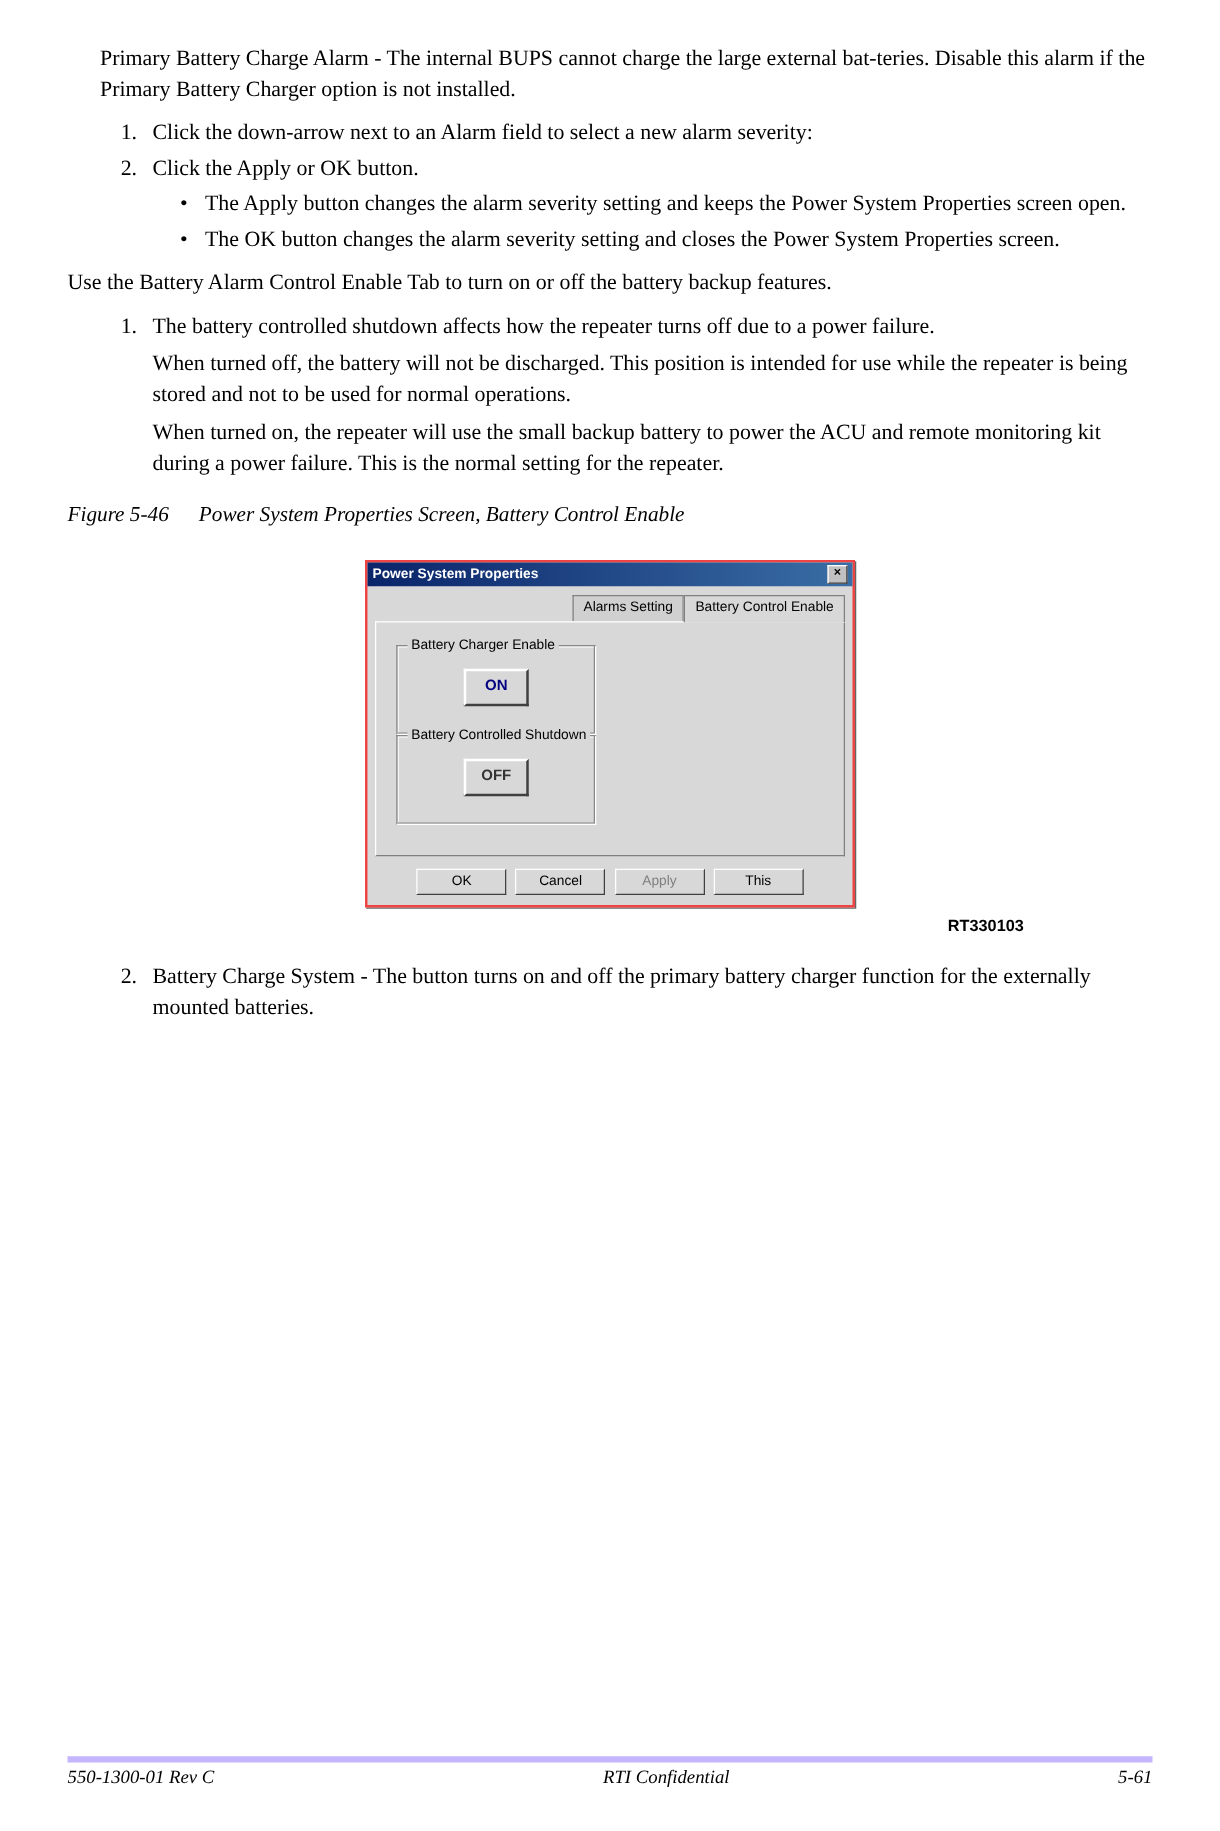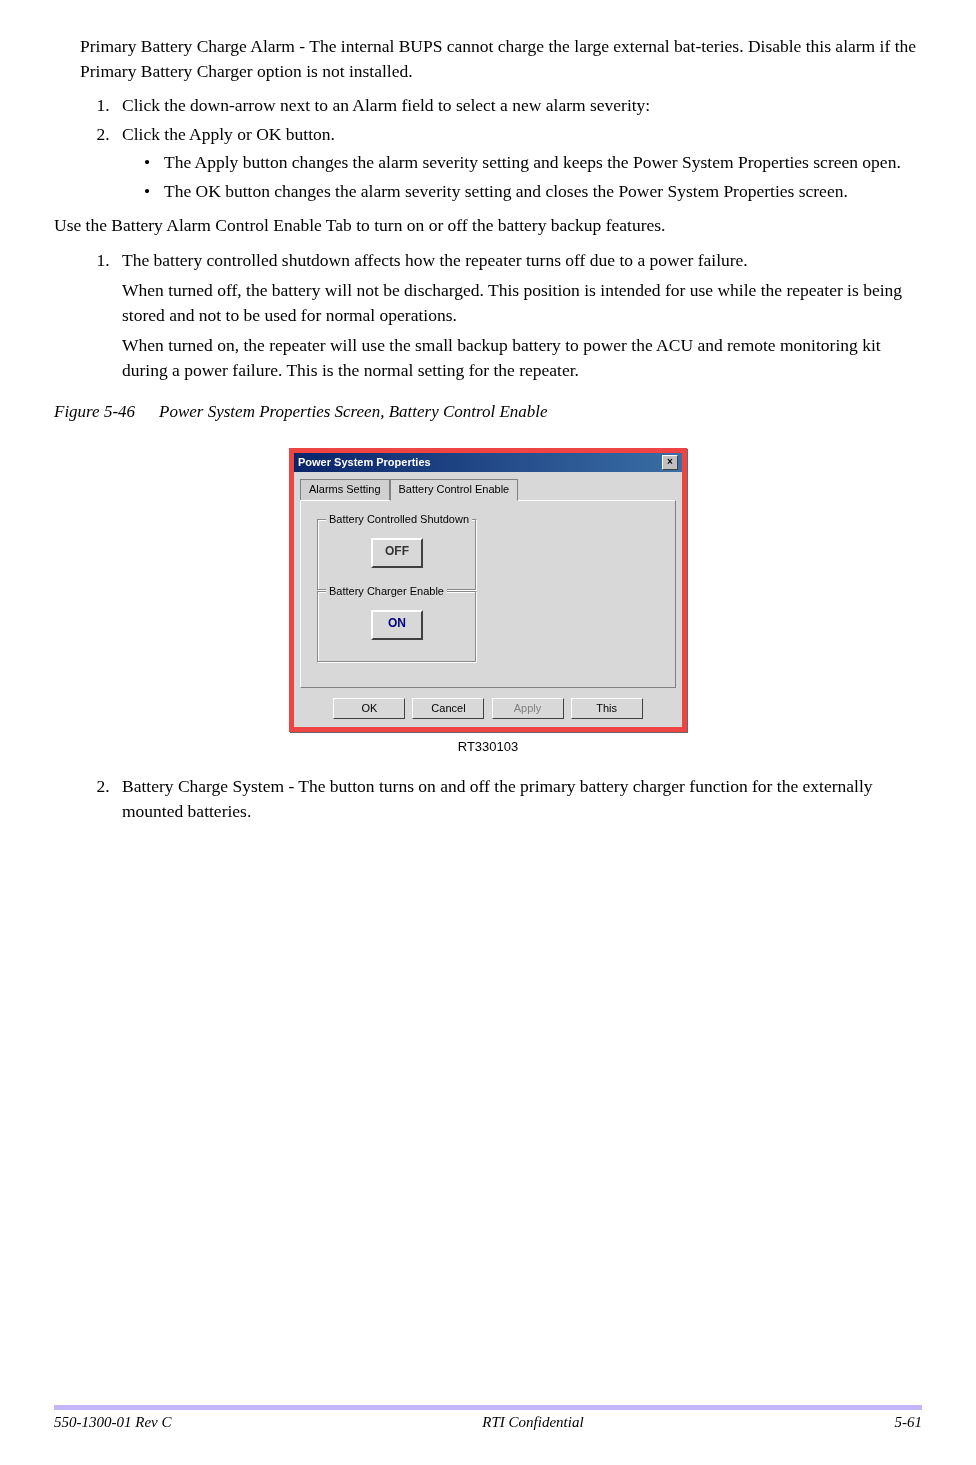--- a/index.html
+++ b/index.html
@@ -74,21 +74,21 @@
   .dialog-wrap {
     text-align: center;
     margin: 0 auto 6px auto;
   }
   .dialog {
     display: inline-block;
     width: 388px;
     font-family: Tahoma, Arial, sans-serif;
     font-size: 11px;
     text-align: left;
-    border: 5px solid #ef4444;
+    border: 2px solid #ef4444;
     background: #d8d8d8;
     box-shadow: 1px 1px 0 #666;
     position: relative;
   }
   .titlebar {
     background: linear-gradient(to right, #0a246a, #3a6ea5);
     color: #fff;
     font-weight: bold;
     font-size: 11px;
     padding: 2px 4px;
@@ -104,20 +104,21 @@
     border-right-color: #404040;
     border-bottom-color: #404040;
     color: #000;
     font-weight: bold;
     text-align: center;
     line-height: 11px;
     font-size: 10px;
   }
   .tabs {
     padding: 6px 6px 0 6px;
+    text-align: right;
   }
   .tab {
     display: inline-block;
     padding: 2px 8px;
     font-size: 11px;
     border: 1px solid #808080;
     border-bottom: none;
     background: #d8d8d8;
     position: relative;
     top: 1px;
@@ -194,25 +195,26 @@
     font-size: 11px;
     background: #d8d8d8;
     border-top: 1px solid #fff;
     border-left: 1px solid #fff;
     border-right: 1px solid #404040;
     border-bottom: 1px solid #404040;
     text-align: center;
   }
   .btn.disabled { color: #808080; }
   .refnum {
-    text-align: center;
+    text-align: right;
     font-family: Arial, sans-serif;
     font-size: 13px;
     width: 662px;
     margin: 2px auto 18px;
+    font-weight: bold;
   }
 
   .ftr {
     position: absolute;
     left: 54px;
     right: 54px;
     bottom: 34px;
     border-top: 5px solid #c4b5fd;
     padding-top: 4px;
     display: flex;
@@ -268,26 +270,26 @@
       <div class="dialog">
         <div class="titlebar">
           <span>Power System Properties</span>
           <span class="closebox">×</span>
         </div>
         <div class="tabs">
           <span class="tab inactive">Alarms Setting</span><span class="tab active">Battery Control Enable</span>
         </div>
         <div class="tabpanel">
           <div class="groupbox">
+            <span class="legend">Battery Charger Enable</span>
+            <span class="toggle on">ON</span>
+          </div>
+          <div class="groupbox">
             <span class="legend">Battery Controlled Shutdown</span>
             <span class="toggle off">OFF</span>
-          </div>
-          <div class="groupbox">
-            <span class="legend">Battery Charger Enable</span>
-            <span class="toggle on">ON</span>
           </div>
         </div>
         <div class="btnrow">
           <span class="btn">OK</span>
           <span class="btn">Cancel</span>
           <span class="btn disabled">Apply</span>
           <span class="btn">This</span>
         </div>
       </div>
     </div>

